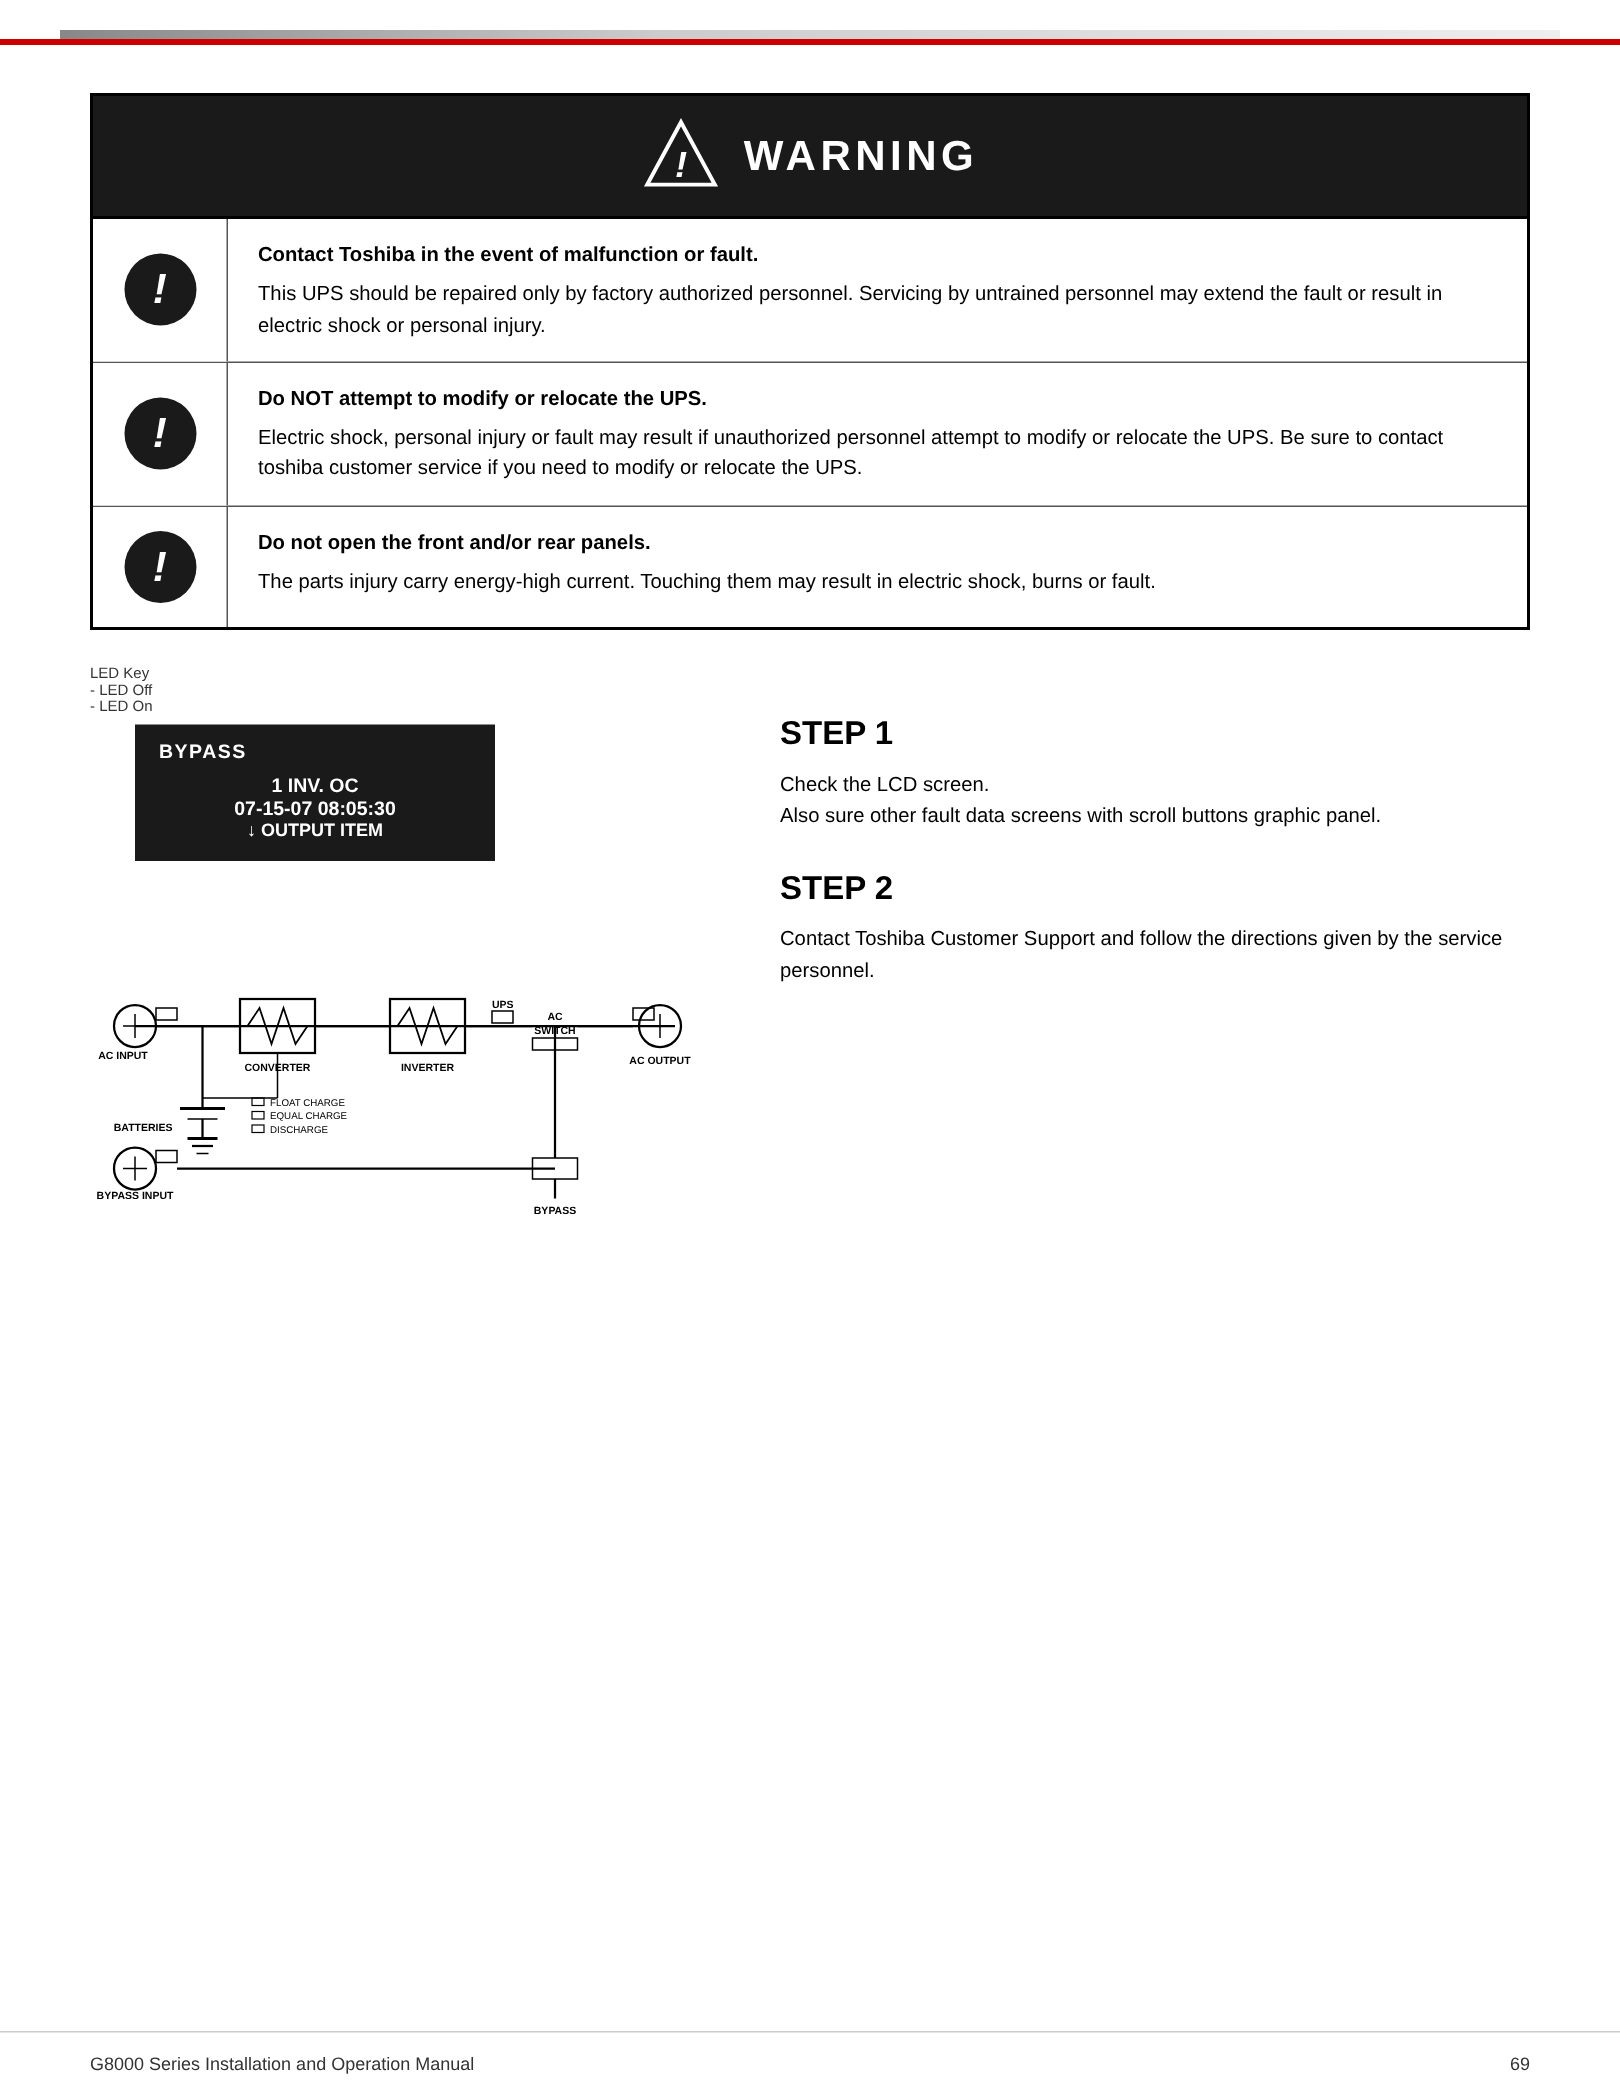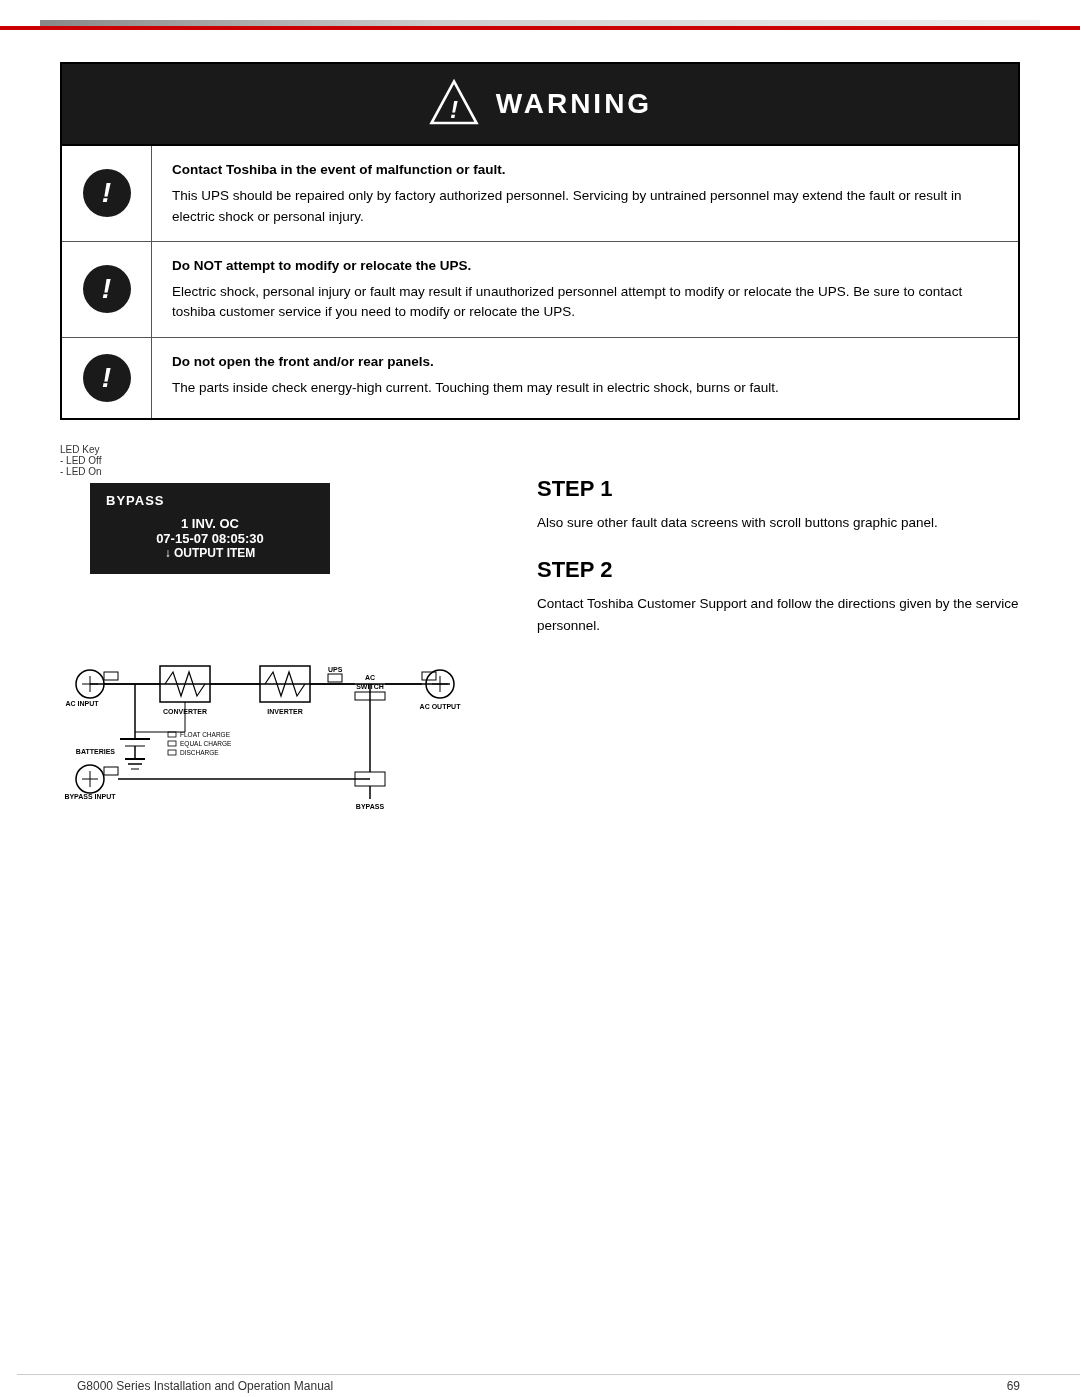--- a/index.html
+++ b/index.html
@@ -120,21 +120,21 @@
     
     .intro-paragraph {
       font-size: 13.5px;
       line-height: 1.6;
       margin-bottom: 24px;
     }
 
     
     .steps-diagram-area {
       display: flex;
-      gap: 57px;
+      gap: 40px;
       align-items: flex-start;
       justify-content: flex-end;
     }
 
     .diagram-area {
       flex: 0 0 420px;
     }
 
     .steps-text-area {
       flex: 1;
@@ -193,26 +193,26 @@
     
     .ups-diagram {
       margin-top: 10px;
       width: 420px;
     }
 
     
     .footer {
       position: absolute;
       bottom: 0;
-      left: 17px;
+      left: 0;
       right: 0;
       display: flex;
       justify-content: space-between;
       align-items: center;
-      padding: 4px 60px;
+      padding: 14px 60px;
       border-top: 1px solid #ccc;
       font-size: 12px;
       color: #333;
     }
   </style>
 </head>
 <body>
 
 <div class="header">
   <div class="header-line"></div>
@@ -252,21 +252,21 @@
           <div>Electric shock, personal injury or fault may result if unauthorized personnel attempt to modify or relocate the UPS. Be sure to contact toshiba customer service if you need to modify or relocate the UPS.</div>
         </div>
       </div>
 
       <div class="warning-item">
         <div class="warning-icon-cell">
           <div class="warning-exclaim">!</div>
         </div>
         <div class="warning-text-cell">
           <div class="bold-line">Do not open the front and/or rear panels.</div>
-          <div>The parts inside check energy-high current. Touching them may result in electric shock, burns or fault.</div>
+          <div>The parts injury carry energy-high current. Touching them may result in electric shock, burns or fault.</div>
         </div>
       </div>
     </div>
   </div>
 
 
   <div class="steps-diagram-area">
 
     <div class="diagram-area">
 
@@ -357,20 +357,21 @@
           <line x1="125" y1="118" x2="125" y2="148" stroke="#000" stroke-width="1"></line>
           <line x1="75" y1="148" x2="125" y2="148" stroke="#000" stroke-width="1"></line>
         </svg>
       </div>
     </div>
 
     <div class="steps-text-area">
 
       <div class="step-heading">STEP 1</div>
       <div class="step-text">
+        <p>Check the LCD screen.</p>
         <p>Also sure other fault data screens with scroll buttons graphic panel.</p>
       </div>
 
       <div class="step-heading">STEP 2</div>
       <div class="step-text">
         <p>Contact Toshiba Customer Support and follow the directions given by the service personnel.</p>
       </div>
     </div>
 
   </div>

